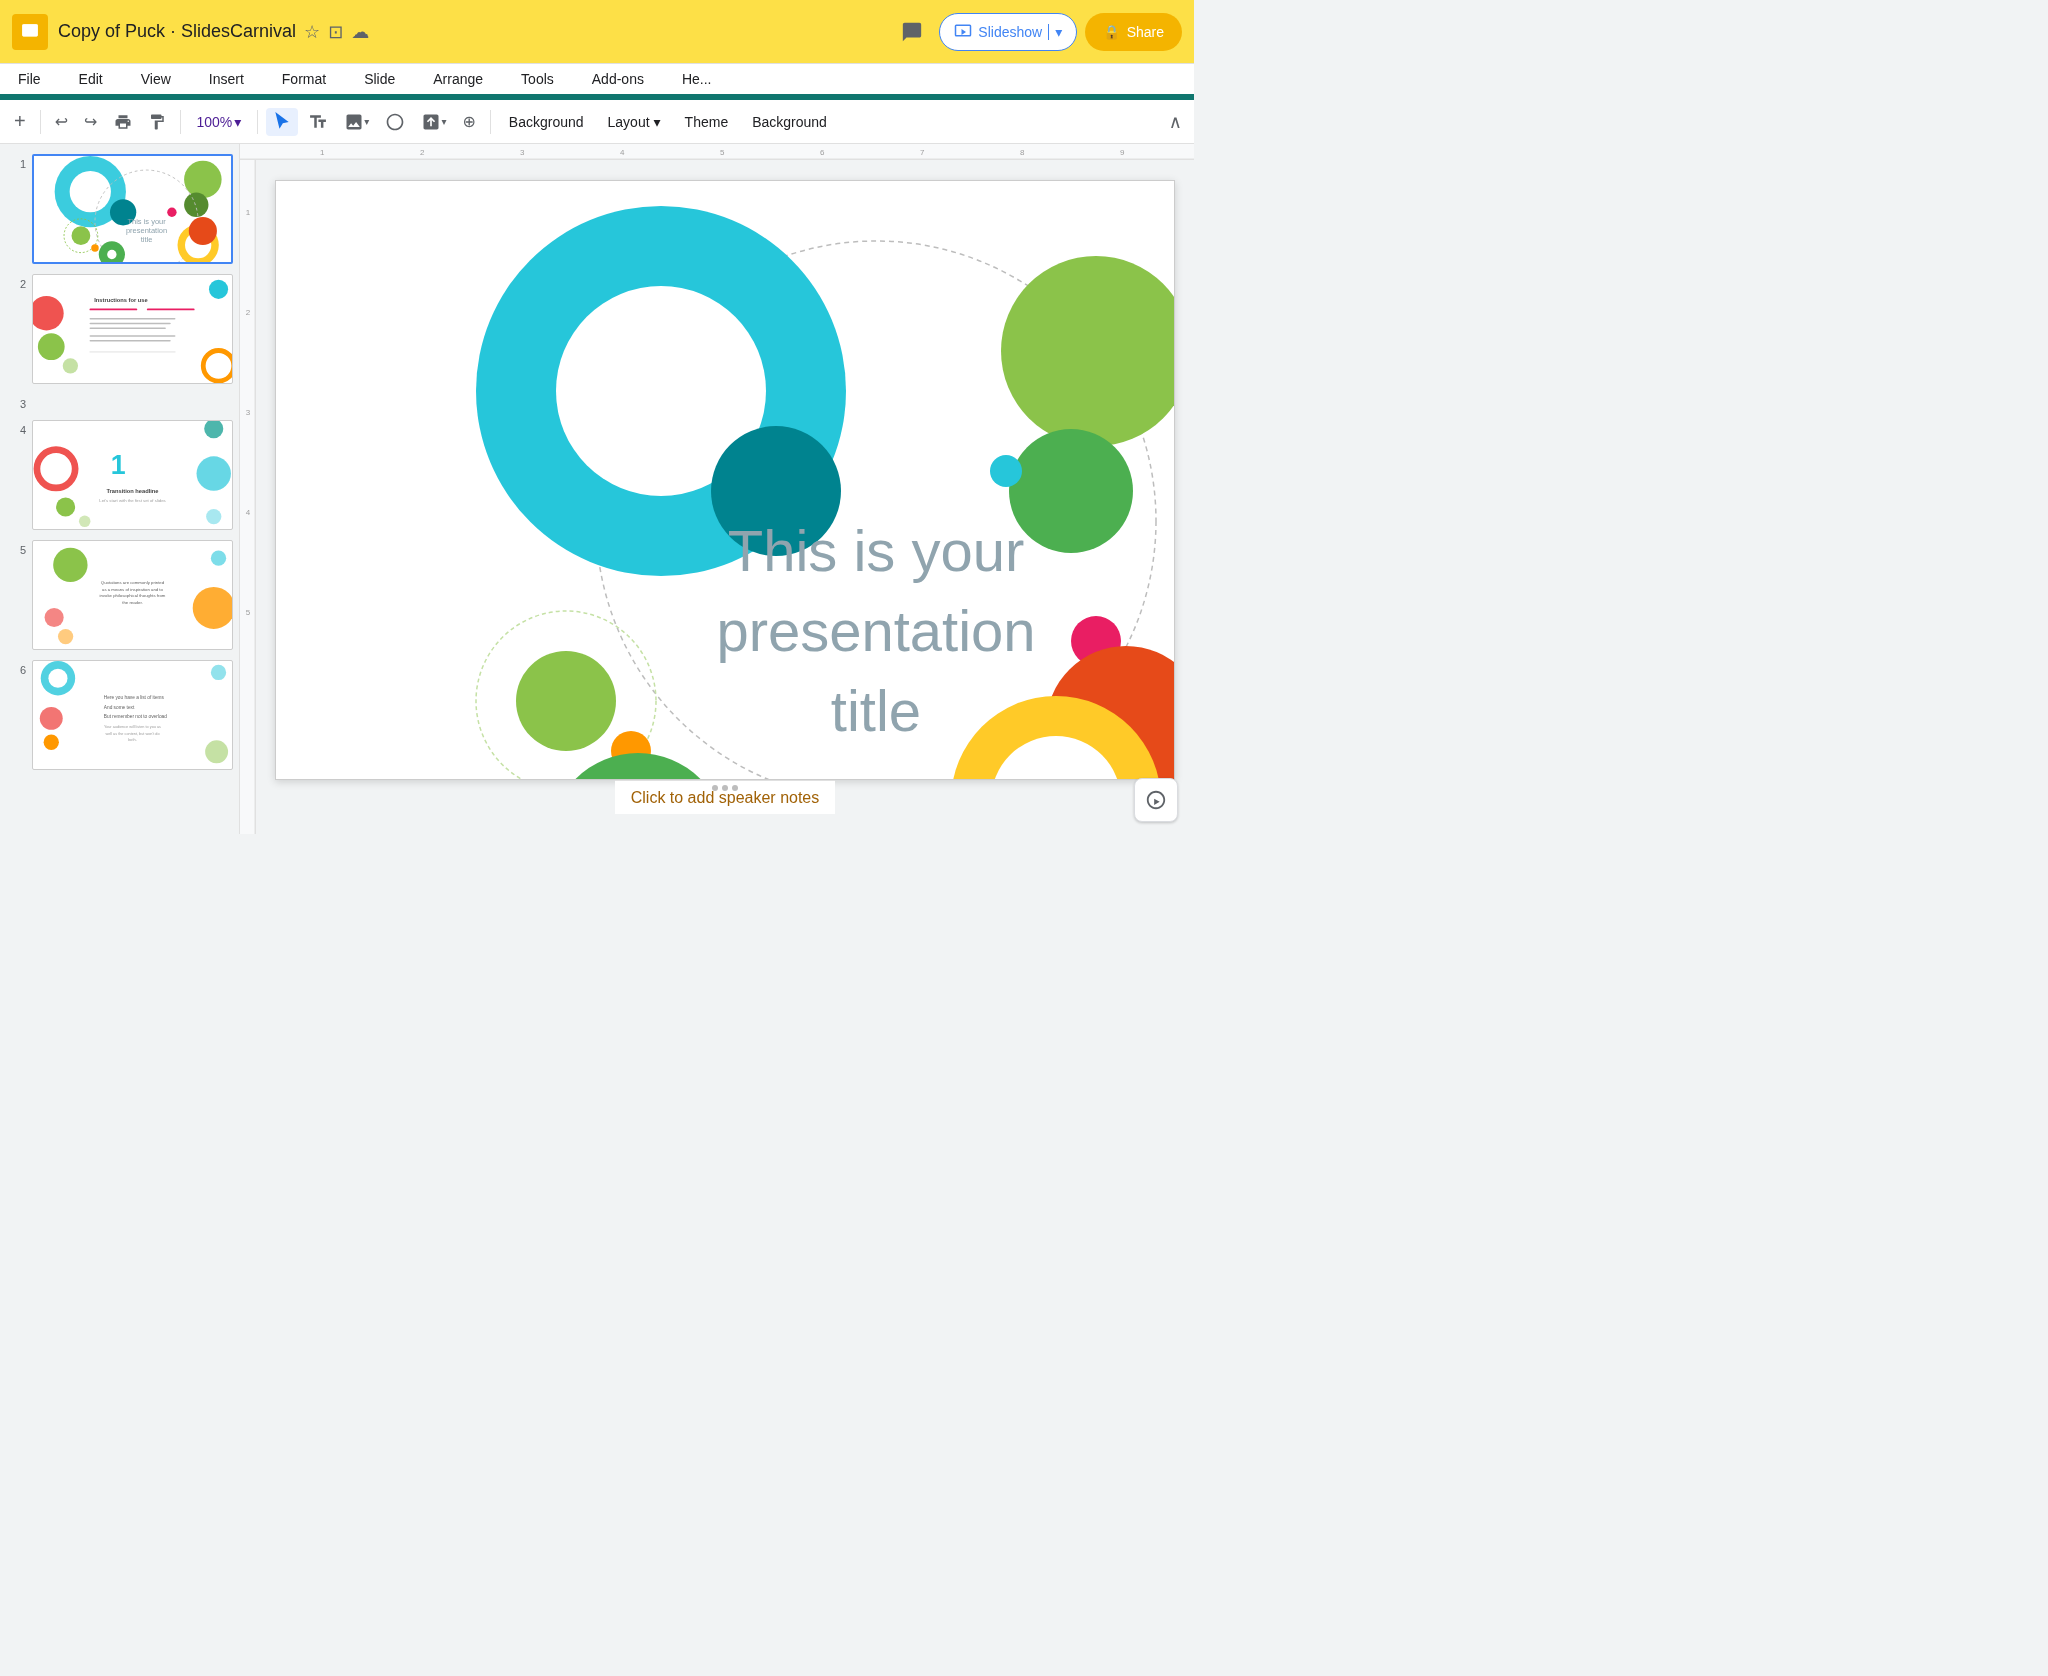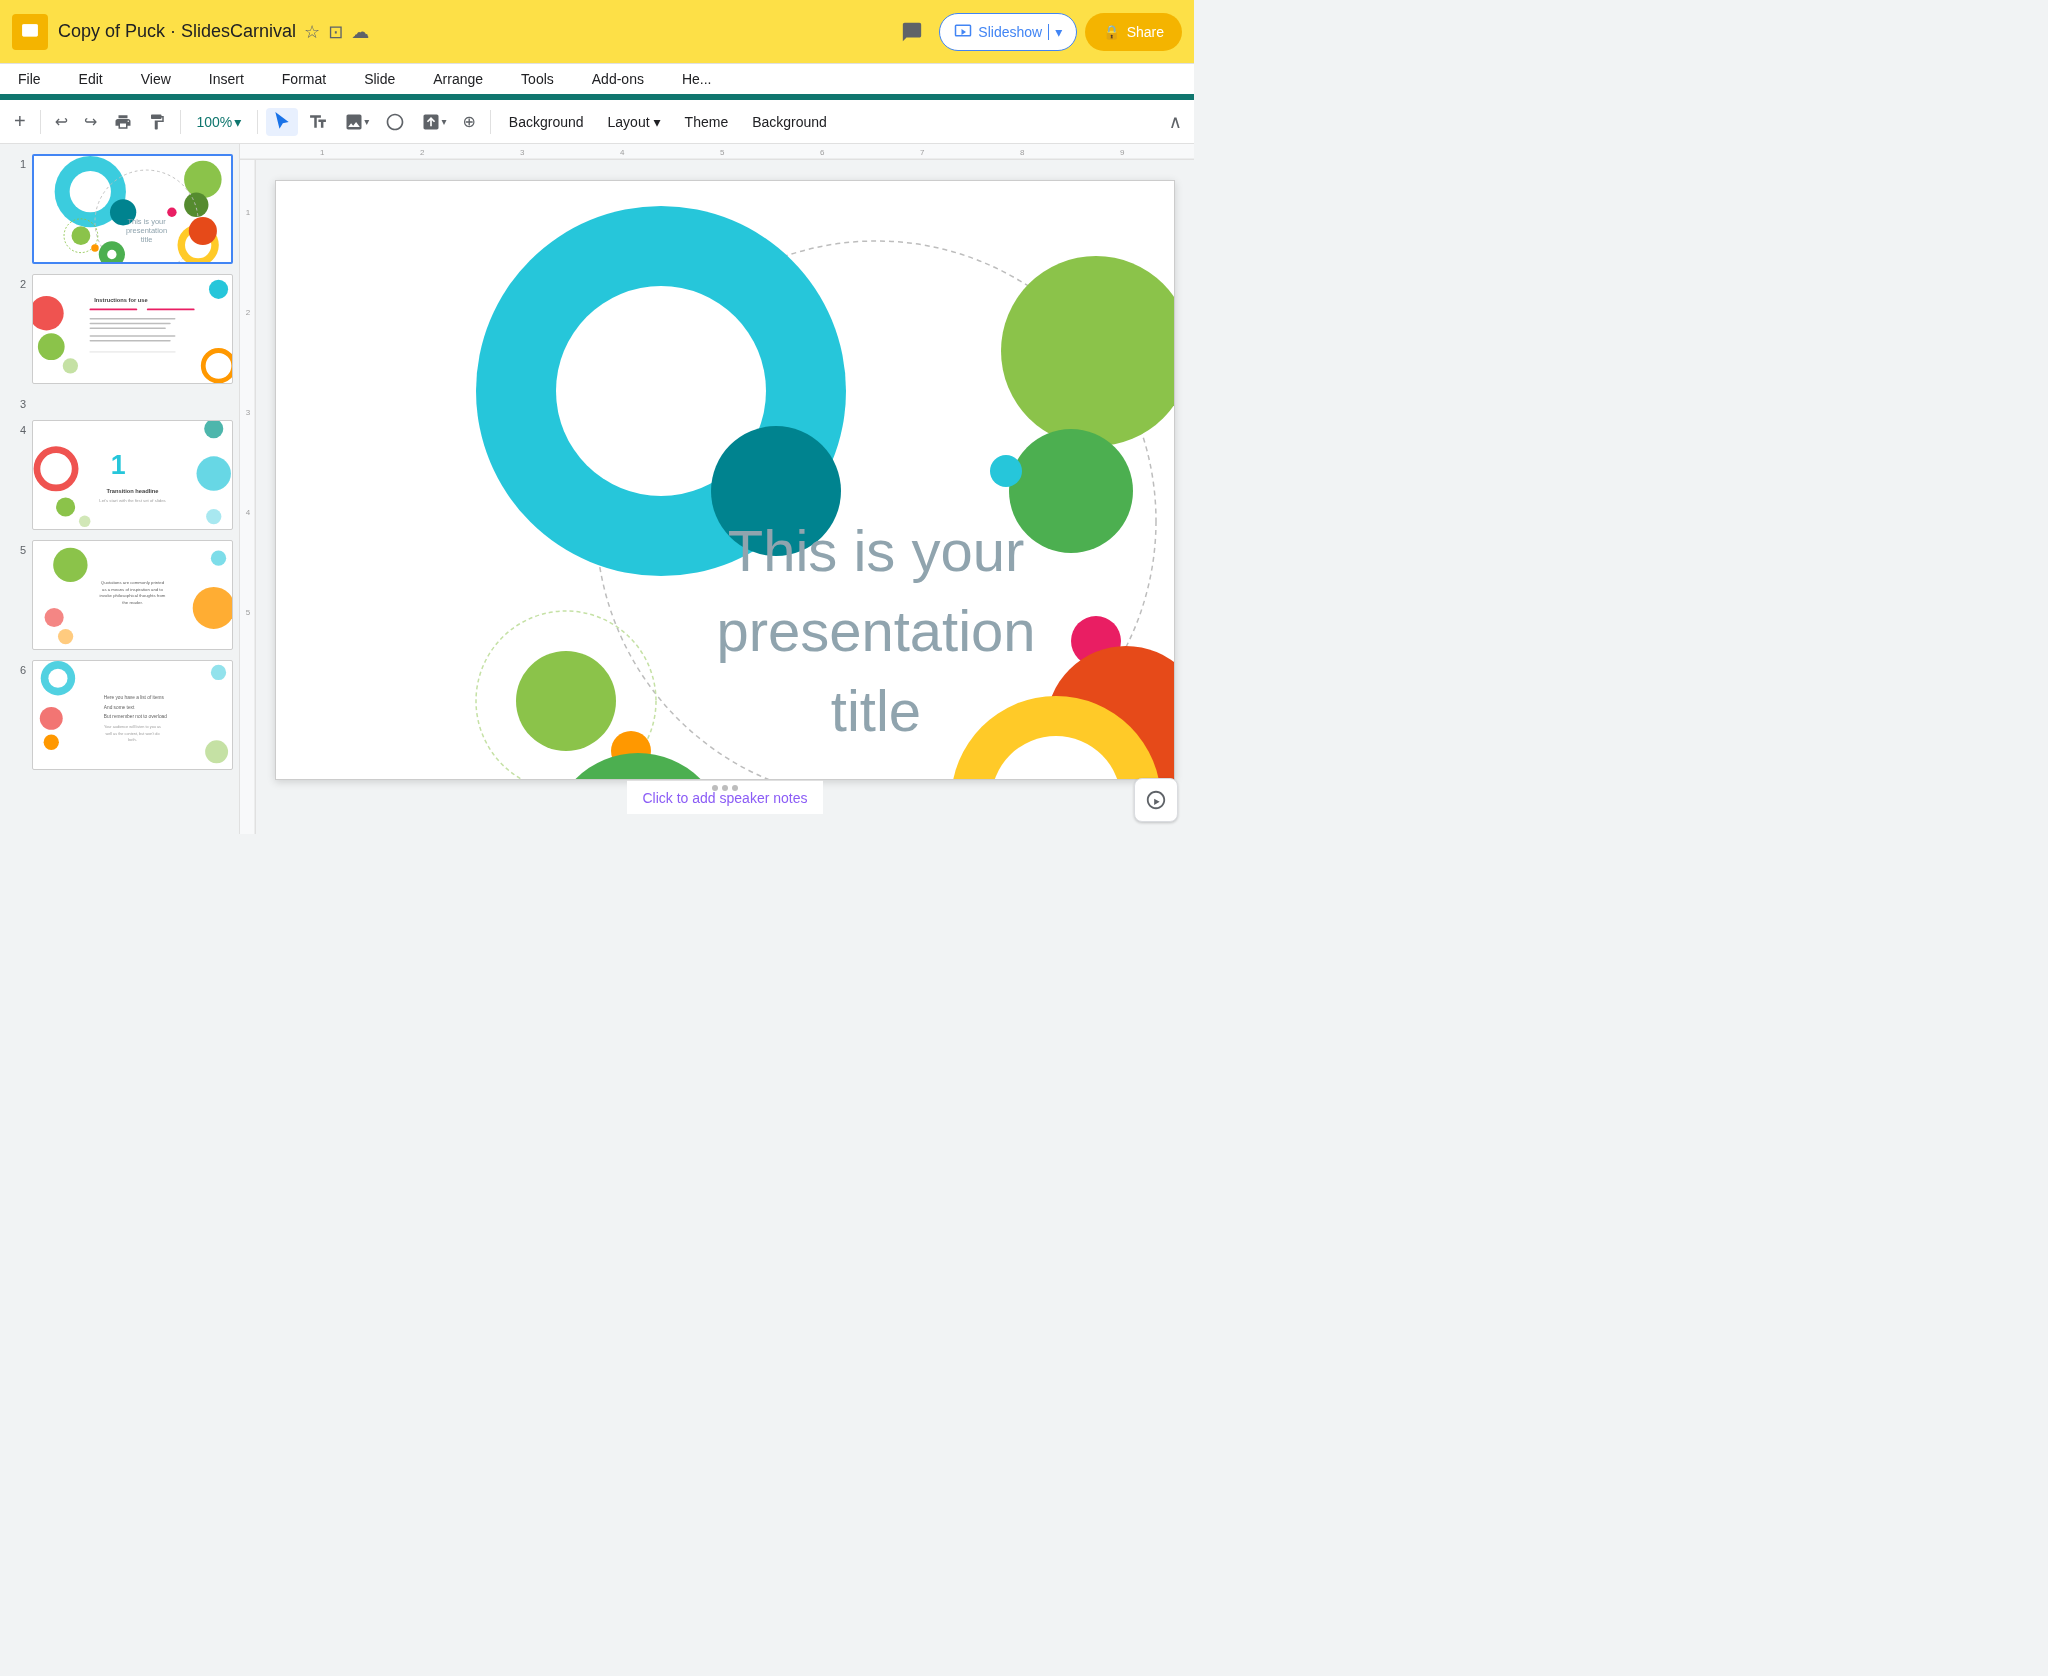--- a/index.html
+++ b/index.html
@@ -123,21 +123,21 @@
       padding: 4px 10px;
       border-radius: 4px;
       font-size: 14px;
       color: #202124;
       display: flex; align-items: flex-end; gap: 4px;
     }
     .zoom-btn {
       display: flex; align-items: center; gap: 2px;
       padding: 4px 8px;
       border: none; background: none; cursor: pointer;
-      font-size: 14px; color: #0f766e;
+      font-size: 14px; color: #4c1d95;
       border-radius: 4px;
     }
     .collapse-btn {
       margin-left: auto;
       background: none; border: none; cursor: pointer;
       font-size: 18px; color: #5f6368; padding: 4px;
     }
 
     
     .main-layout {
@@ -233,22 +233,22 @@
     }
 
     
     .speaker-notes {
       height: 48px;
       display: flex;
       align-items: center;
       padding: 0 16px;
       background: #fff;
       border-top: 1px solid #e0e0e0;
-      color: #8b5cf6;
-      font-size: 14px;
+      color: #a16207;
+      font-size: 16px;
       cursor: text;
       position: relative;
     }
     .speaker-notes-dots {
       position: absolute;
       top: 4px;
       left: 50%;
       transform: translateX(-50%);
       display: flex; gap: 4px;
     }

